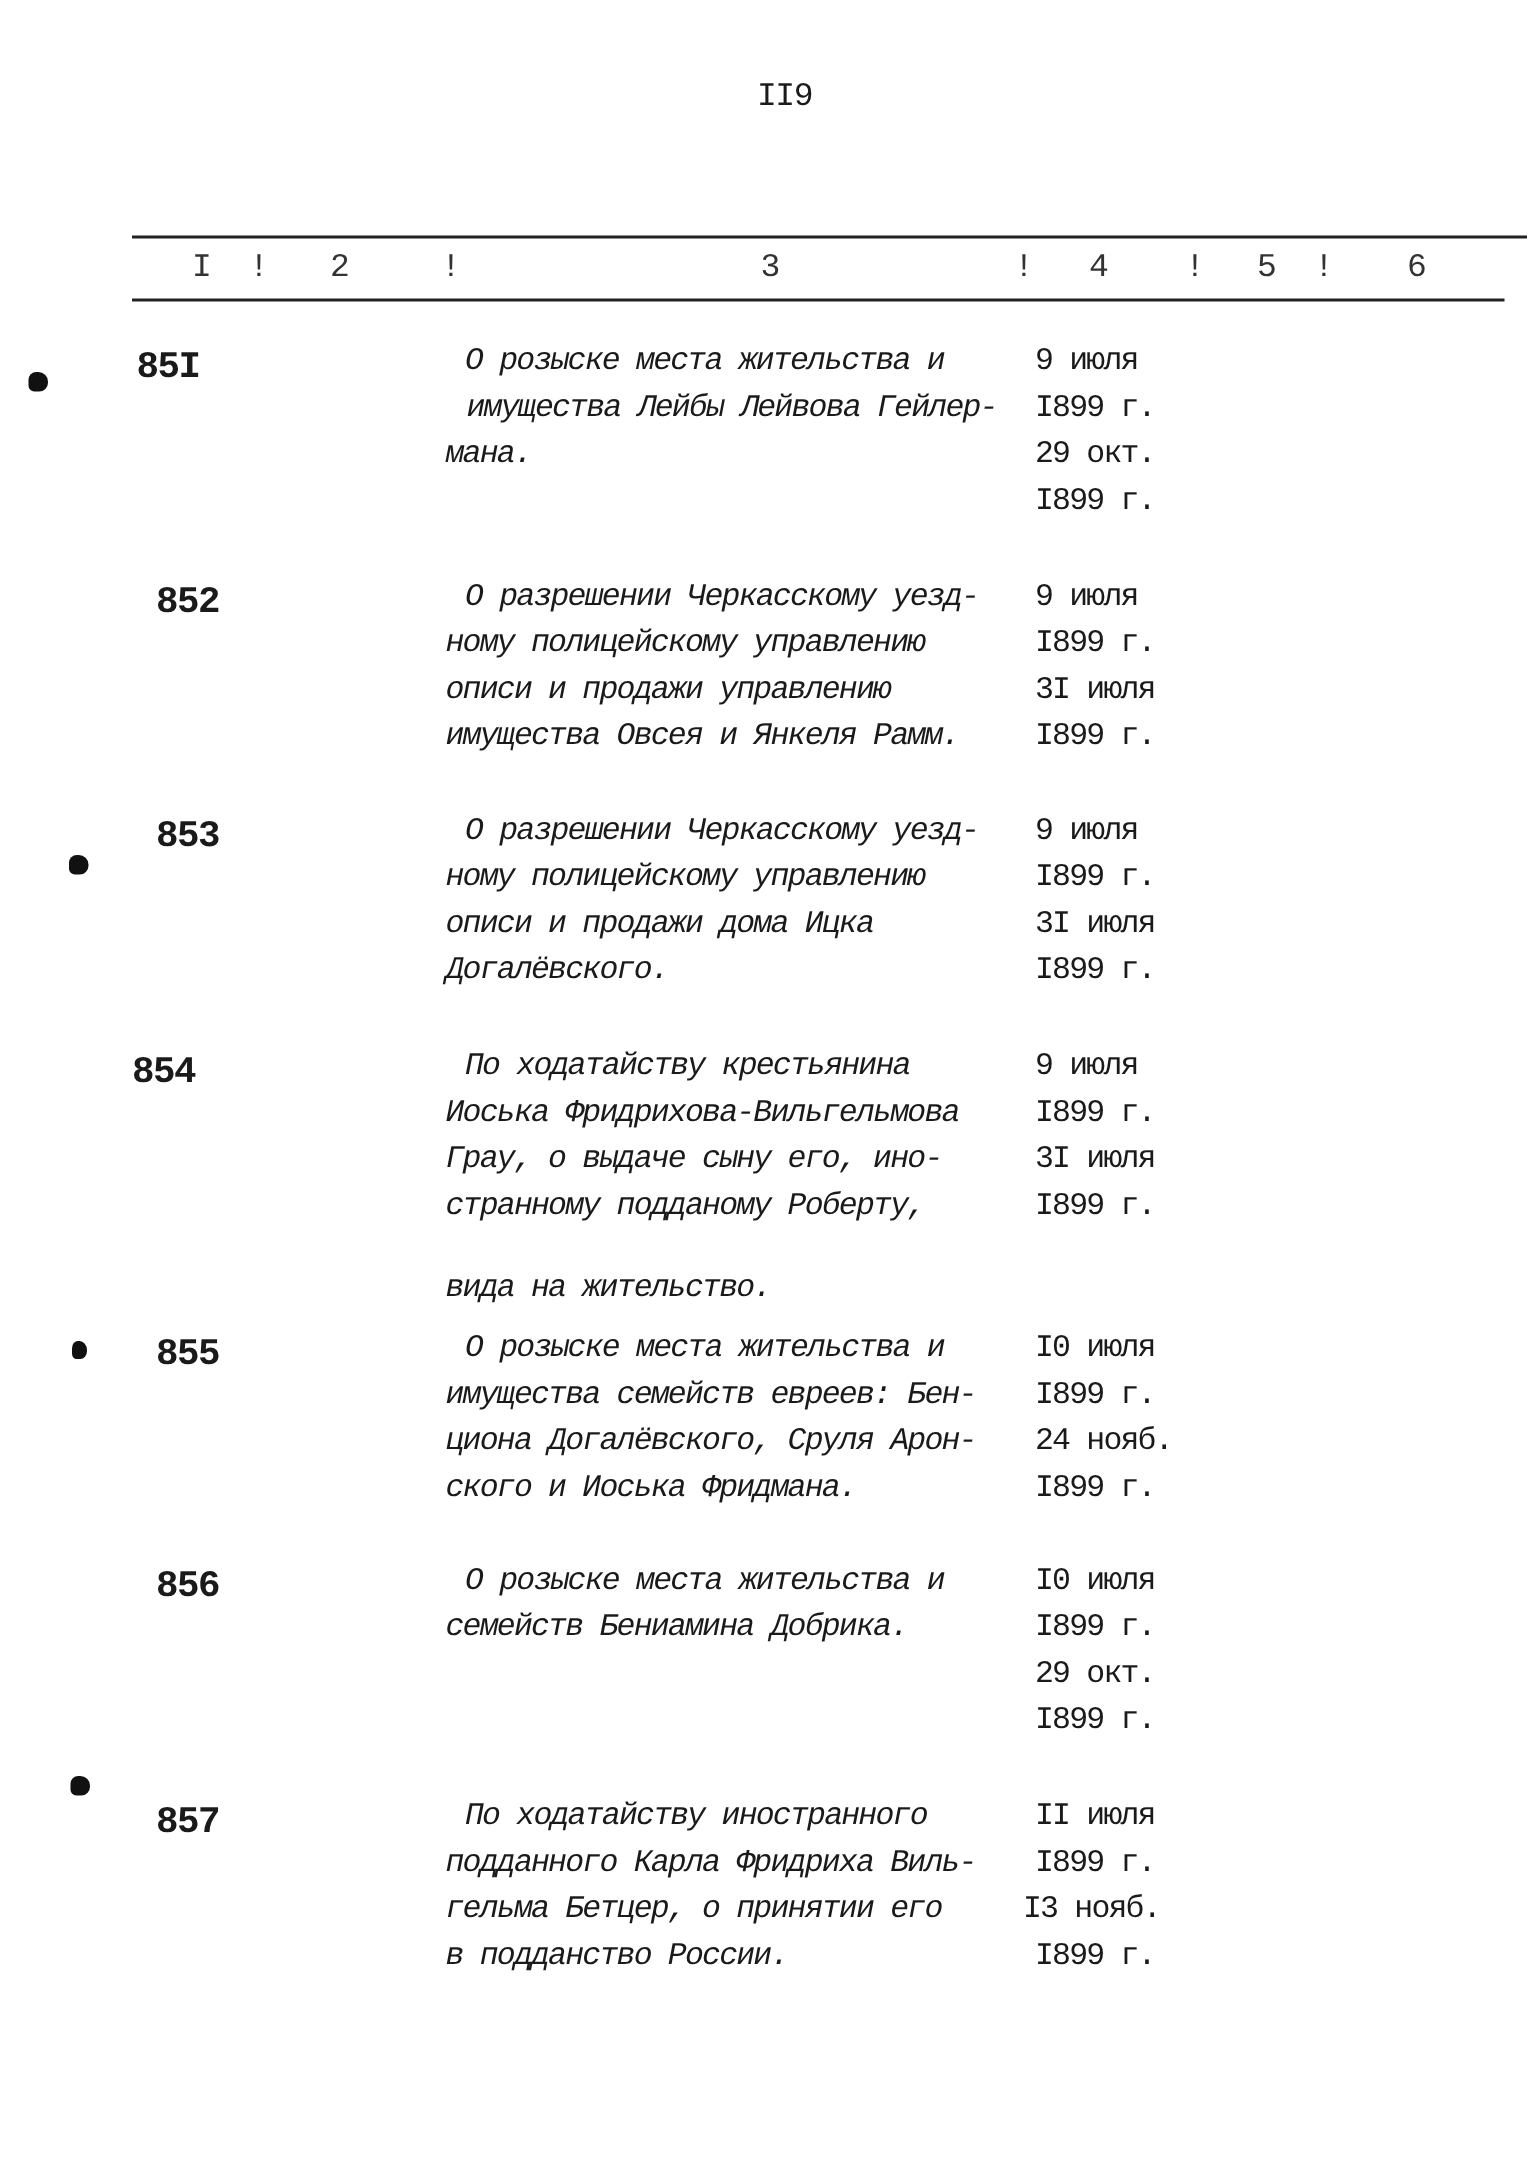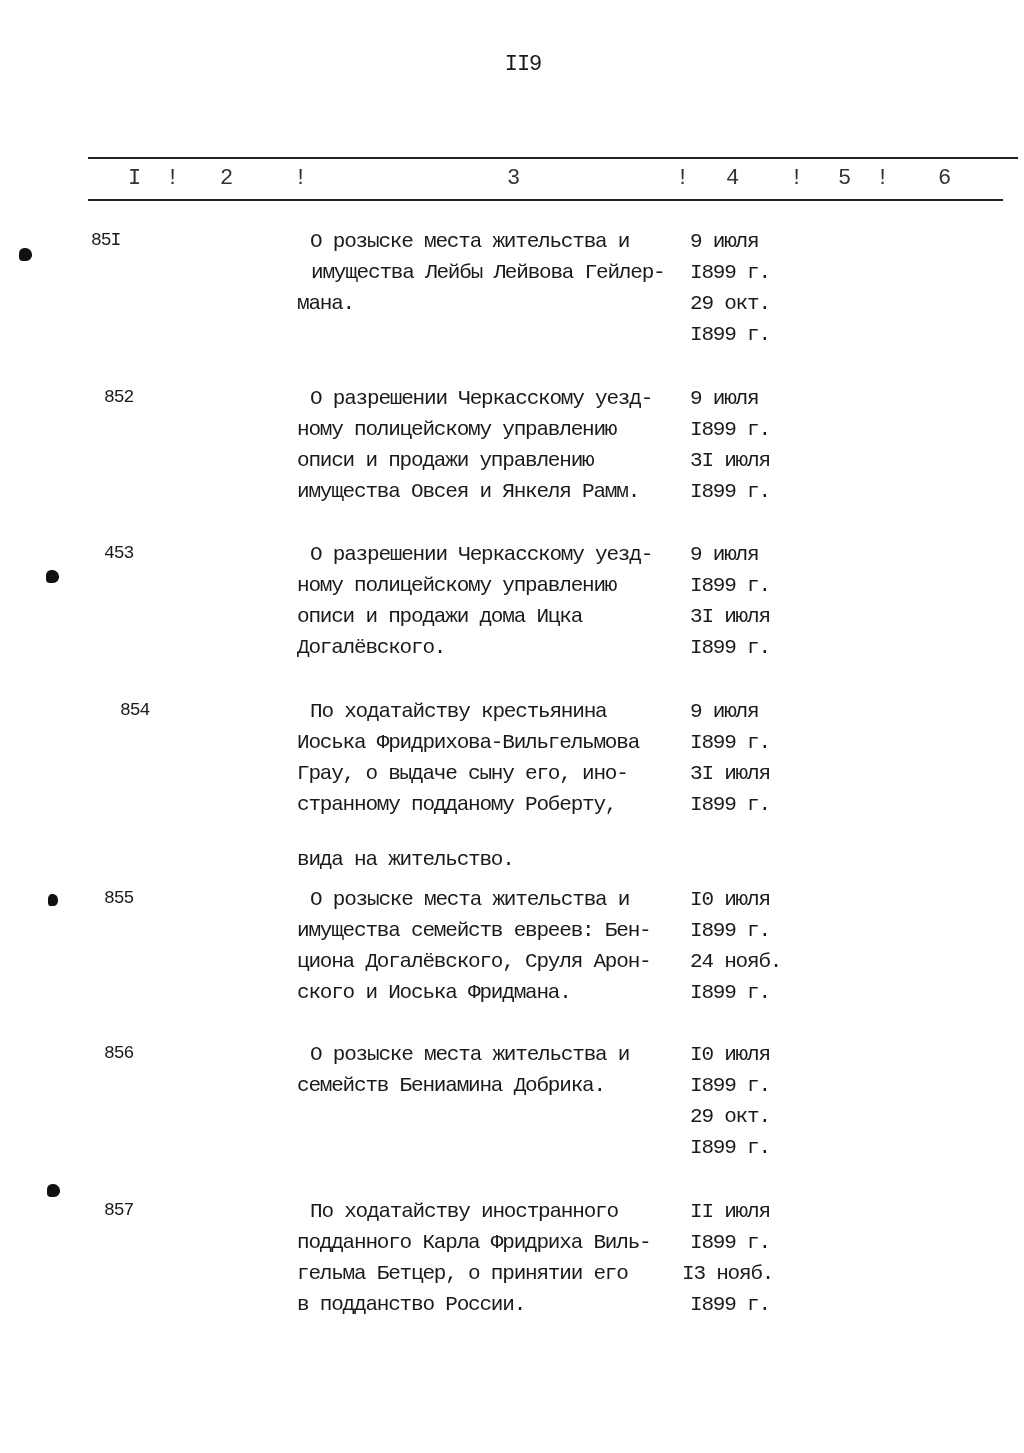--- a/index.html
+++ b/index.html
@@ -18,24 +18,24 @@
     .rule {
       position: absolute; left: 88px; width: 930px; height: 0;
       border-top: 2.5px solid #222;
     }
     .rule.top { top: 157px; }
     .rule.bottom { top: 199px; width: 915px; }
     .col-header {
       position: absolute; top: 166px; font-size: 22px; color: #333;
     }
     .entry-num {
-      position: absolute; font-size: 18px; letter-spacing: -1px;
+      position: absolute; font-size: 25px; letter-spacing: -1px; font-weight: bold;
     }
     .entry-line {
-      position: absolute; font-size: 21px; white-space: pre; letter-spacing: -1.2px;
+      position: absolute; font-size: 21px; white-space: pre; letter-spacing: -1.2px; font-style: italic;
     }
     .date-line {
       position: absolute; font-size: 21px; white-space: pre; letter-spacing: -1.2px;
     }
     .punch-hole {
       position: absolute; width: 13px; height: 13px; background: #111;
       border-radius: 40% 50% 45% 30%;
     }
   </style>
 </head>
@@ -78,33 +78,33 @@
   <span class="entry-line" style="left:297px;top:418px">ному полицейскому управлению</span>
   <span class="entry-line" style="left:297px;top:449px">описи и продажи управлению</span>
   <span class="entry-line" style="left:297px;top:480px">имущества Овсея и Янкеля Рамм.</span>
   <span class="date-line" style="left:690px;top:387px">9 июля</span>
   <span class="date-line" style="left:690px;top:418px">I899 г.</span>
   <span class="date-line" style="left:690px;top:449px">3I июля</span>
   <span class="date-line" style="left:690px;top:480px">I899 г.</span>
 </div>
 
 <div>
-  <span class="entry-num" style="left:104px;top:543px">453</span>
+  <span class="entry-num" style="left:104px;top:543px">853</span>
   <span class="entry-line" style="left:310px;top:543px">О разрешении Черкасскому уезд-</span>
   <span class="entry-line" style="left:297px;top:574px">ному полицейскому управлению</span>
   <span class="entry-line" style="left:297px;top:605px">описи и продажи дома Ицка</span>
   <span class="entry-line" style="left:297px;top:636px">Догалёвского.</span>
   <span class="date-line" style="left:690px;top:543px">9 июля</span>
   <span class="date-line" style="left:690px;top:574px">I899 г.</span>
   <span class="date-line" style="left:690px;top:605px">3I июля</span>
   <span class="date-line" style="left:690px;top:636px">I899 г.</span>
 </div>
 
 <div>
-  <span class="entry-num" style="left:120px;top:700px">854</span>
+  <span class="entry-num" style="left:88px;top:700px">854</span>
   <span class="entry-line" style="left:310px;top:700px">По ходатайству крестьянина</span>
   <span class="entry-line" style="left:297px;top:731px">Иоська Фридрихова-Вильгельмова</span>
   <span class="entry-line" style="left:297px;top:762px">Грау, о выдаче сыну его, ино-</span>
   <span class="entry-line" style="left:297px;top:793px">странному подданому Роберту,</span>
   <span class="entry-line" style="left:297px;top:848px">вида на жительство.</span>
   <span class="date-line" style="left:690px;top:700px">9 июля</span>
   <span class="date-line" style="left:690px;top:731px">I899 г.</span>
   <span class="date-line" style="left:690px;top:762px">3I июля</span>
   <span class="date-line" style="left:690px;top:793px">I899 г.</span>
 </div>

